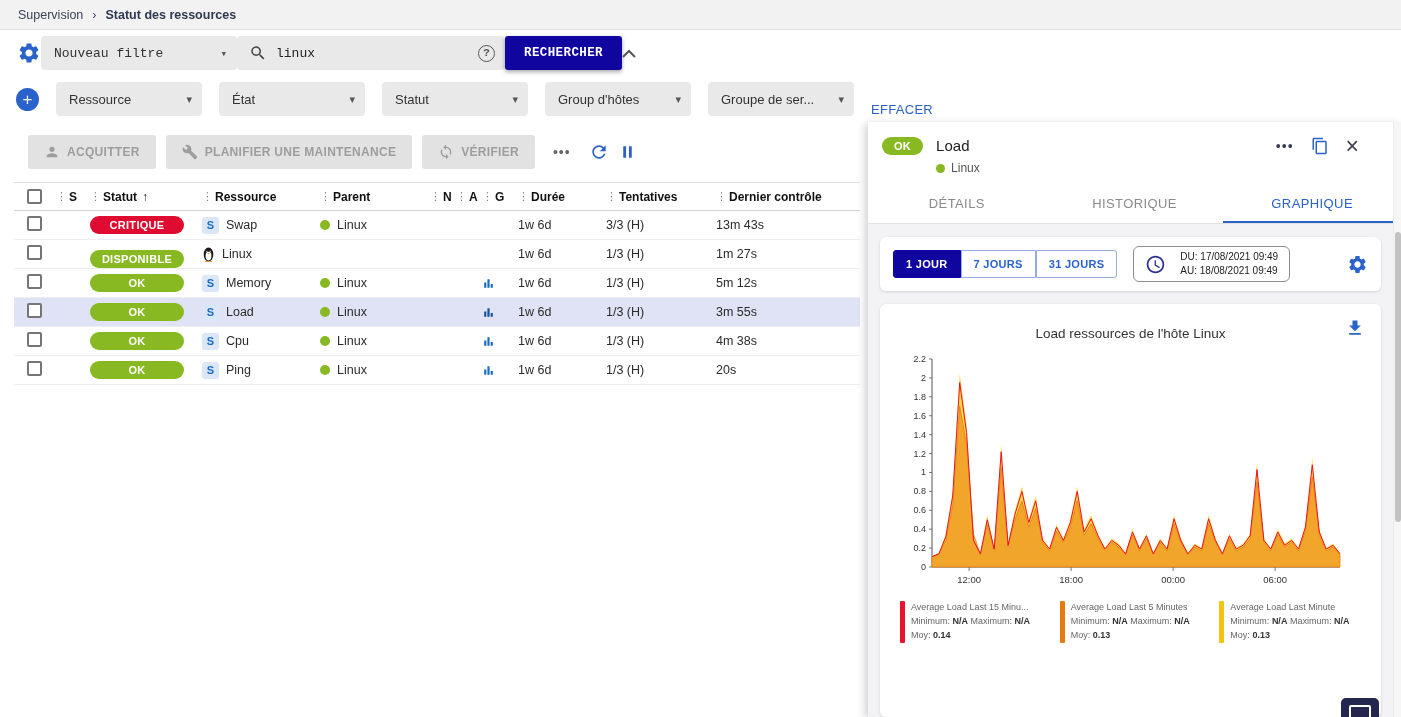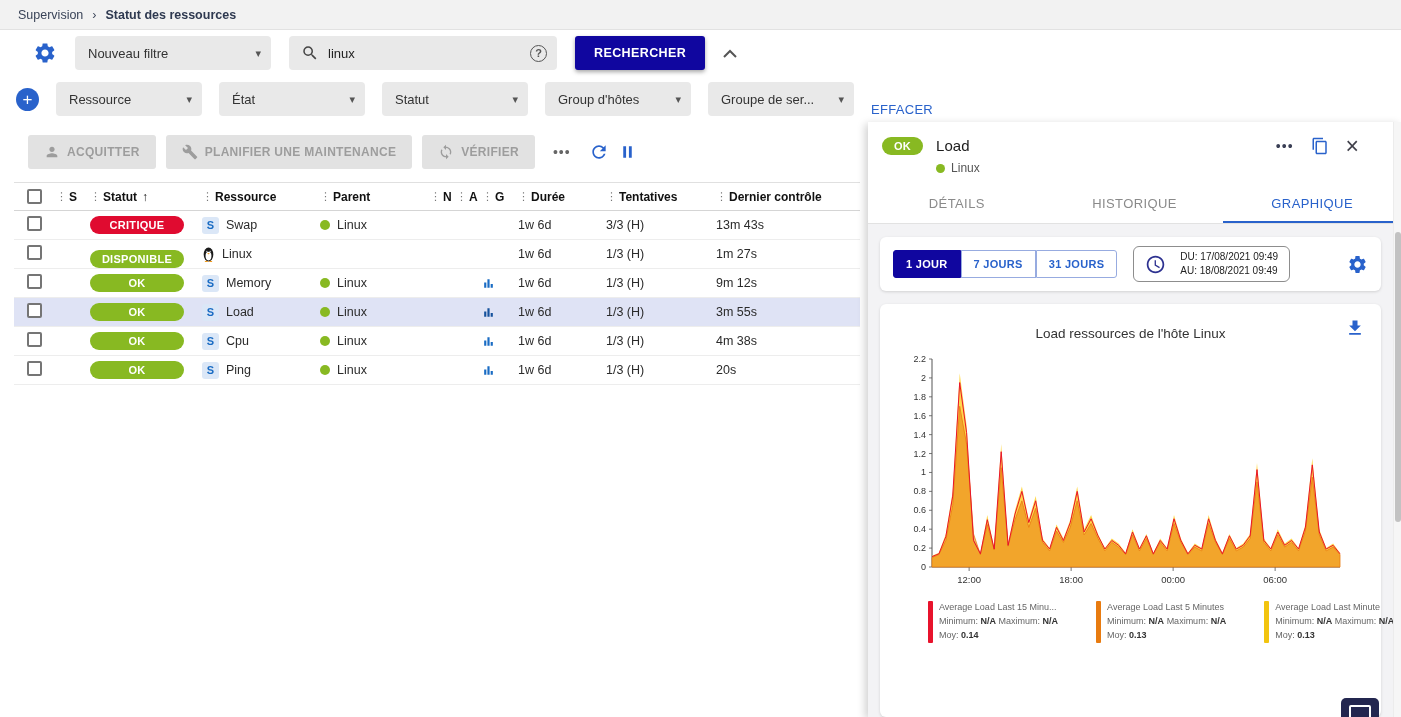--- a/index.html
+++ b/index.html
@@ -4,21 +4,21 @@
 <style>
 *{margin:0;padding:0;box-sizing:border-box;}
 html,body{width:1401px;height:717px;overflow:hidden;}
 body{background:#fff;font-family:"Liberation Sans",sans-serif;color:#222;position:relative;}
 svg{display:block;}
 
 .crumbbar{height:30px;background:#f2f2f2;border-bottom:1px solid #e2e2e2;display:flex;align-items:center;padding:0 18px;font-size:12.5px;color:#3a4458;gap:9px;}
 .crumbbar .cur{font-weight:bold;color:#2e3950;}
 
 .frow{display:flex;align-items:center;background:#fff;}
-.frow1{height:46px;padding-left:33px;gap:18px;}
+.frow1{height:46px;padding-left:17px;font-family:Liberation Mono, monospace;}
 .frow2{height:46px;padding-left:16px;gap:17px;}
 .sel{background:#e9e9e9;border-radius:4px;height:34px;display:flex;align-items:center;justify-content:space-between;padding:0 10px 0 13px;font-size:13px;color:#333;cursor:pointer;}
 .sel .caret{color:#555;font-size:11px;margin-left:8px;}
 .w-filter{width:196px;}
 .w-crit{width:146px;}
 .searchwrap{background:#e9e9e9;border-radius:4px;height:34px;width:268px;display:flex;align-items:center;padding:0 10px 0 12px;gap:9px;}
 .searchwrap input{border:none;background:transparent;outline:none;font-size:13px;font-family:inherit;flex:1;color:#222;min-width:0;}
 .help{width:17px;height:17px;border:1.5px solid #555;border-radius:50%;font-size:11px;display:flex;align-items:center;justify-content:center;color:#555;font-weight:bold;flex:none;}
 .btn-primary{background:#10069f;color:#fff;border:none;height:34px;padding:0 19px;font-size:12.5px;font-weight:bold;letter-spacing:.4px;border-radius:3px;box-shadow:0 2px 4px rgba(0,0,0,.35);cursor:pointer;font-family:inherit;}
 .plus{width:23px;height:23px;border-radius:50%;background:#2962cb;color:#fff;font-size:17px;line-height:1;display:flex;align-items:center;justify-content:center;cursor:pointer;flex:none;}
@@ -67,21 +67,21 @@
 .rbtn:last-child{border-radius:0 3px 3px 0;}
 .rbtn.active{background:#10069f;color:#fff;border-color:#10069f;}
 .datebox{border:1px solid #8d8d8d;border-radius:6px;height:36px;display:flex;align-items:center;padding:0 11px;gap:14px;cursor:pointer;}
 .dlines{font-size:10px;color:#222;line-height:1.4;white-space:nowrap;}
 .gearend{margin-left:auto;}
 .card2{padding:10px 8px 6px;position:relative;flex:1;}
 .ctitle{text-align:center;font-size:13.5px;color:#333;margin:12px 0 2px;}
 .dl{position:absolute;top:14px;right:16px;cursor:pointer;}
 .chartwrap{padding:6px 6px 0 10px;}
 .legend{display:flex;gap:10px;padding:8px 4px 10px 12px;}
-.litem{display:flex;gap:6px;flex:1;cursor:pointer;margin-left:28px;}
+.litem{display:flex;gap:6px;flex:1;cursor:pointer;}
 .lbar{width:5px;border-radius:1px;align-self:stretch;flex:none;}
 .ltxt{font-size:9px;color:#666;line-height:1.55;white-space:nowrap;}
 .ltxt b{color:#333;}
 .corner{position:absolute;right:22px;bottom:-10px;width:38px;height:29px;background:#23264f;border-radius:5px;display:flex;align-items:center;justify-content:center;cursor:pointer;}
 .corner-inner{width:22px;height:15px;border:2px solid #fff;border-radius:2px;}
 
 .vscroll{position:absolute;right:0;top:0;width:8px;height:100%;background:#f6f6f6;border-left:1px solid #ececec;}
 .vthumb{position:absolute;top:110px;left:1px;width:6px;height:290px;background:#c2c2c2;border-radius:3px;cursor:grab;}
 </style>
 </head>
@@ -303,21 +303,21 @@
             <span class="gdot" style="background: rgb(136, 185, 34);"></span>
             <span>Linux</span>
           </div>
         <div class="td"></div>
           <div class="td"></div>
         <div class="td"><span><svg width="13" height="13" viewBox="0 0 24 24">
                 <path fill="#1a6cc4" d="M4 10h4v10H4zM10 4h4v16h-4zM16 13h4v7h-4z"></path>
               </svg></span></div>
         <div class="td">1w 6d</div>
         <div class="td">1/3 (H)</div>
-        <div class="td">9m 12s</div>
+        <div class="td">5m 12s</div>
       </div>
 
       <div class="tr selrow">
         <div class="td"><input type="checkbox" style=""></div>
         <div class="td"></div>
         <div class="td"><span class="badge b-green" style="background: rgb(136, 185, 34);">OK</span></div>
         <div class="td rescell">
             <span class="schip">S</span>
             <span>Load</span>
           </div>

